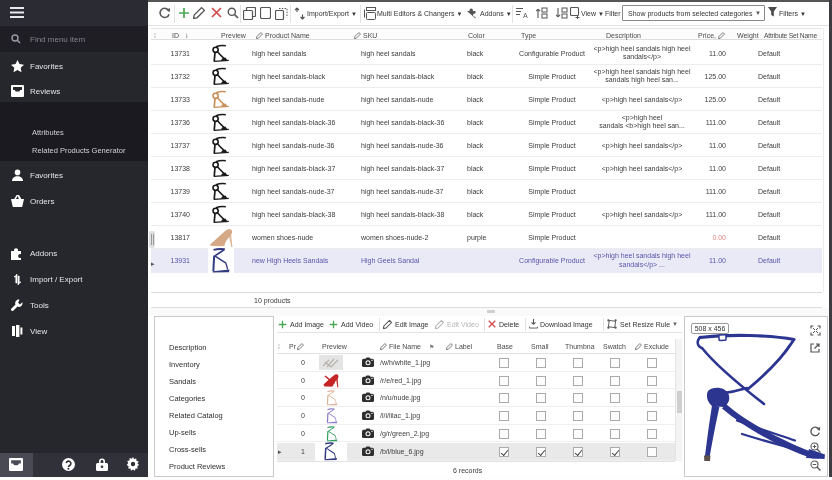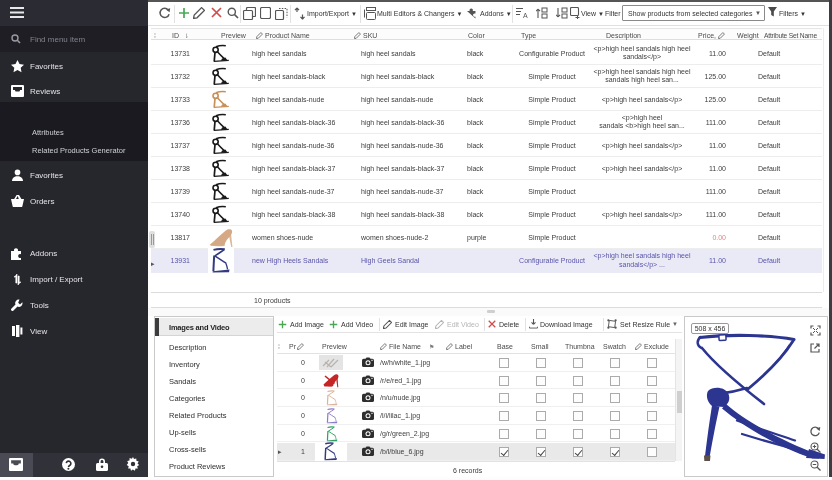--- a/index.html
+++ b/index.html
@@ -444,37 +444,34 @@
       <span style="position:absolute;left:103px;top:4px">10 products</span>
     </div>
   <div id="gap">
       <div style="position:absolute;left:339px;top:2px;width:8px;height:3px;border-radius:1px;background:#cfcfcf"></div>
     </div>
   <div style="position:absolute;left:1px;top:229px;width:6px;height:17px;background:#e0e0e0;border-radius:2px">
       <div style="position:absolute;left:1.5px;top:3px;width:1px;height:11px;background:#999"></div>
       <div style="position:absolute;left:3.5px;top:3px;width:1px;height:11px;background:#999"></div>
     </div>
   <div id="tabs">
-    <div id="tab-sel">
-        <span style="position:absolute;left:14px;top:5px;color:#1e1e1e;font-weight:bold;letter-spacing:-0.2px">Images and Video</span>
-      </div>
     <div class="tab" style="top:21px">
         <span class="tl">Description</span>
       </div>
     <div class="tab" style="top:38px">
         <span class="tl">Inventory</span>
       </div>
     <div class="tab" style="top:55px">
         <span class="tl">Sandals</span>
       </div>
     <div class="tab" style="top:72px">
         <span class="tl">Categories</span>
       </div>
     <div class="tab" style="top:89px">
-        <span class="tl">Related Products</span>
+        <span class="tl">Related Catalog</span>
       </div>
     <div class="tab" style="top:106px">
         <span class="tl">Up-sells</span>
       </div>
     <div class="tab" style="top:123px">
         <span class="tl">Cross-sells</span>
       </div>
     <div class="tab" style="top:140px">
         <span class="tl">Product Reviews</span>
       </div>

